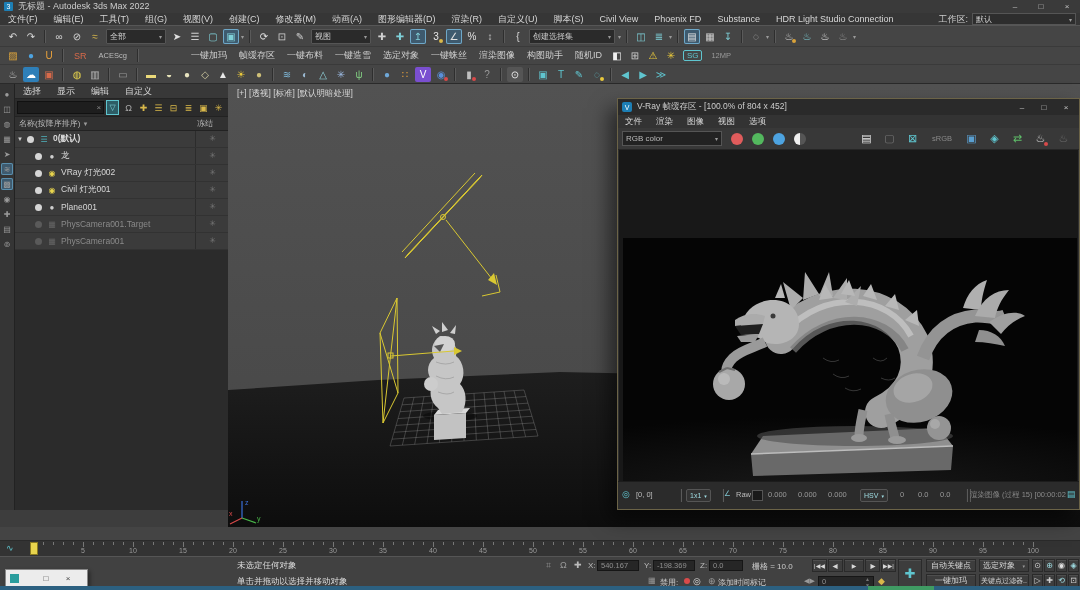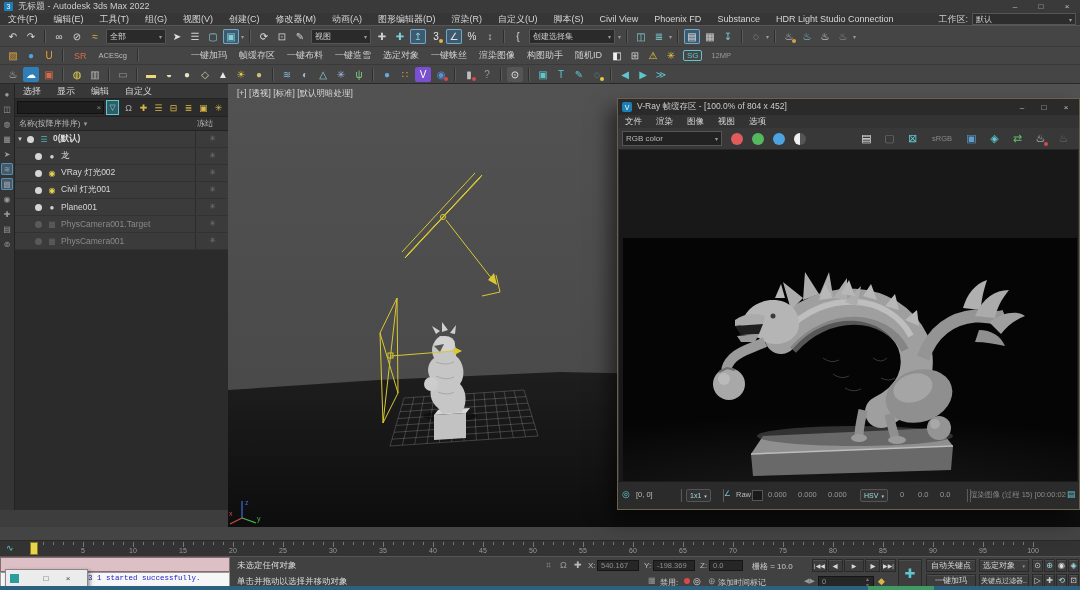--- a/index.html
+++ b/index.html
@@ -750,25 +750,20 @@
         <span class="ticklab" style="left: 833px;">80</span>
         <span class="ticklab" style="left: 883px;">85</span>
         <span class="ticklab" style="left: 933px;">90</span>
         <span class="ticklab" style="left: 983px;">95</span>
         <span class="ticklab" style="left: 1033px;">100</span>
       </div>
     <div id="ts-handle"></div>
   </div>
 
   <div id="statusbar" class="abs">
-    <div id="listener" class="abs">
-      <div class="pink"></div>
-      <div class="white"></div>
-      <div class="ltext">3 1 started successfully.</div>
-    </div>
     <div id="mini-window" class="abs">
       <span class="mico"></span>
       <span class="mbtn" style="margin-left:10px;">□</span>
       <span class="mbtn">×</span>
     </div>
     <span class="prompt" style="top:3px;">未选定任何对象</span>
     <span class="prompt" style="top:19px;">单击并拖动以选择并移动对象</span>
 
     <span class="sico" style="left:546px;">⌗</span>
     <span class="sico" style="left:560px;">Ω</span>

